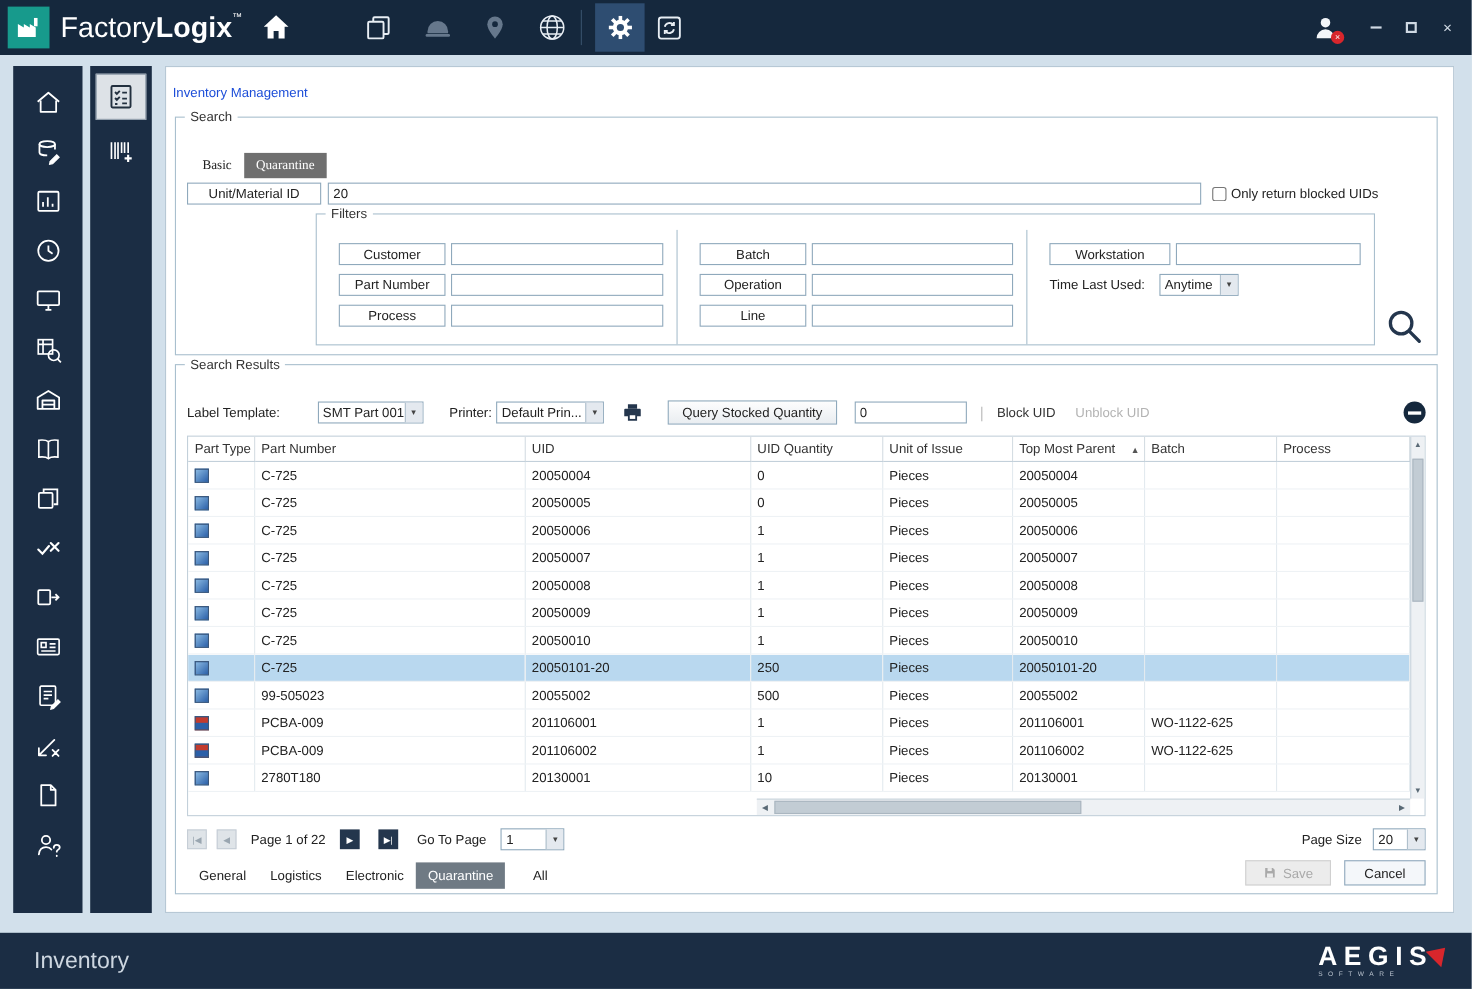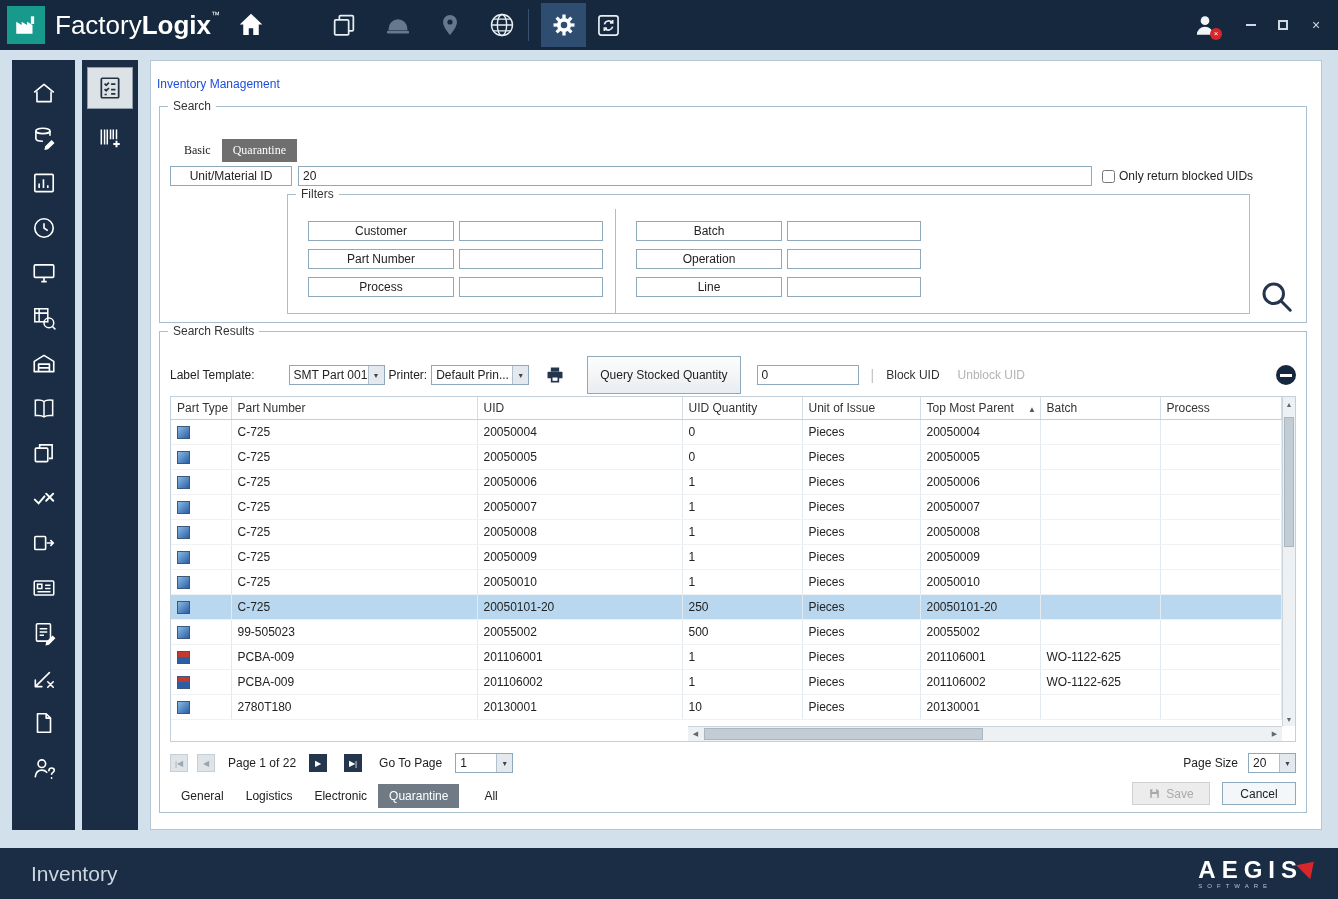--- a/index.html
+++ b/index.html
@@ -71,38 +71,38 @@
   .only-blocked { margin-left:10px; display:flex; align-items:center; gap:4px; }
   .only-blocked input { margin:0; width:13px; height:13px; }
 
   .filters-box { top:87px; left:127px; width:963px; height:120px; }
   .fcols { position:absolute; top:14px; left:0; right:0; bottom:0; display:flex; }
   .fcol { padding-top:8px; }
   .fcol1 { width:327px; }
   .fcol2 { width:318px; border-left:1px solid #a9bfce; }
   .fcol3 { flex:1; border-left:1px solid #a9bfce; }
   .frow { display:flex; align-items:center; height:28px; padding:0 12px 0 20px; gap:5px; }
-  .flabel { width:146px; flex:none; }
+  .flabel { width:97px; flex:none; }
   .flabel-sm { width:110px; flex:none; }
   .finput { flex:1; min-width:0; }
   .ftext { font-size:12px; color:#222; margin-right:8px; }
 
   .sel { display:flex; border:1px solid #8fa9bc; height:20px; background:#fff; align-items:stretch; }
   .sel-text { flex:1; padding:2px 4px; font-size:12px; overflow:hidden; white-space:nowrap; }
   .sel-btn { width:16px; background:#e4e9ef; border-left:1px solid #b0c0cc; font-size:7px;
     display:flex; align-items:center; justify-content:center; color:#444; }
 
   .big-search { position:absolute; right:12px; bottom:8px; }
 
   
   .res-toolbar { position:absolute; top:32px; left:10px; right:10px; height:22px;
     display:flex; align-items:center; }
   .rt-label { font-size:12px; color:#222; }
   .btn { border:1px solid #8fa9bc; background:linear-gradient(#fdfdfd,#e9edf1);
-    font-size:12px; height:38px; padding:0 12px; color:#222; display:flex; align-items:center;text-align:right; }
+    font-size:12px; height:22px; padding:0 12px; color:#222; display:flex; align-items:center;text-align:right; }
   .rt-sep { color:#c0c0c0; font-size:14px; margin:0 12px; }
   .link-dark { color:#333; }
   .link-gray { color:#b3b3b3; }
   .block-circle { margin-left:auto; width:20px; height:20px; border-radius:50%;
     background:#15283d; position:relative; }
   .block-circle::after { content:""; position:absolute; left:4px; right:4px; top:9px;
     height:3px; background:#fff; }
 
   
   .table-wrap { position:absolute; top:64px; left:10px; right:10px; height:346px;
@@ -416,41 +416,54 @@
             </div>
             <div class="frow">
               <span class="label-box flabel">Operation</span>
               <input class="tb-input finput" type="text" style="">
             </div>
             <div class="frow">
               <span class="label-box flabel">Line</span>
               <input class="tb-input finput" type="text" style="">
             </div>
           </div>
+          <div class="fcol fcol3">
+            <div class="frow">
+              <span class="label-box flabel-sm">Workstation</span>
+              <input class="tb-input finput" type="text" style="">
+            </div>
+            <div class="frow">
+              <span class="ftext">Time Last Used:</span>
+              <span class="sel" style="width:72px">
+                <span class="sel-text">Anytime</span>
+                <span class="sel-btn">▼</span>
+              </span>
+            </div>
+          </div>
         </div>
       </div>
 
       <div class="big-search">
         <svg width="36" height="36" viewBox="0 0 24 24" fill="none" stroke="#24364d" stroke-width="2" stroke-linecap="round">
           <circle cx="10.5" cy="10.5" r="6.5"></circle>
             <path d="m15.7 15.7 5.8 5.8"></path>
         </svg>
       </div>
     </div>
 
     <div class="group results-box">
       <span class="legend">Search Results</span>
 
       <div class="res-toolbar">
         <span class="rt-label">Label Template:</span>
         <span class="sel" style="width:96px;margin-left:34px">
           <span class="sel-text">SMT Part 001</span>
           <span class="sel-btn">▼</span>
         </span>
-        <span class="rt-label" style="margin-left:4px">Printer:</span>
+        <span class="rt-label" style="margin-left:24px">Printer:</span>
         <span class="sel" style="width:98px;margin-left:4px">
           <span class="sel-text">Default Prin...</span>
           <span class="sel-btn">▼</span>
         </span>
         <span style="margin-left:16px">
           <svg width="20" height="20" viewBox="0 0 24 24" fill="#24364d">
             <path d="M7 3h10v5H7z"></path>
             <path d="M4 8h16a1 1 0 0 1 1 1v7h-4v5H7v-5H3V9a1 1 0 0 1 1-1z"></path>
             <rect x="9" y="15" width="6" height="4" fill="#fff"></rect>
           </svg>

